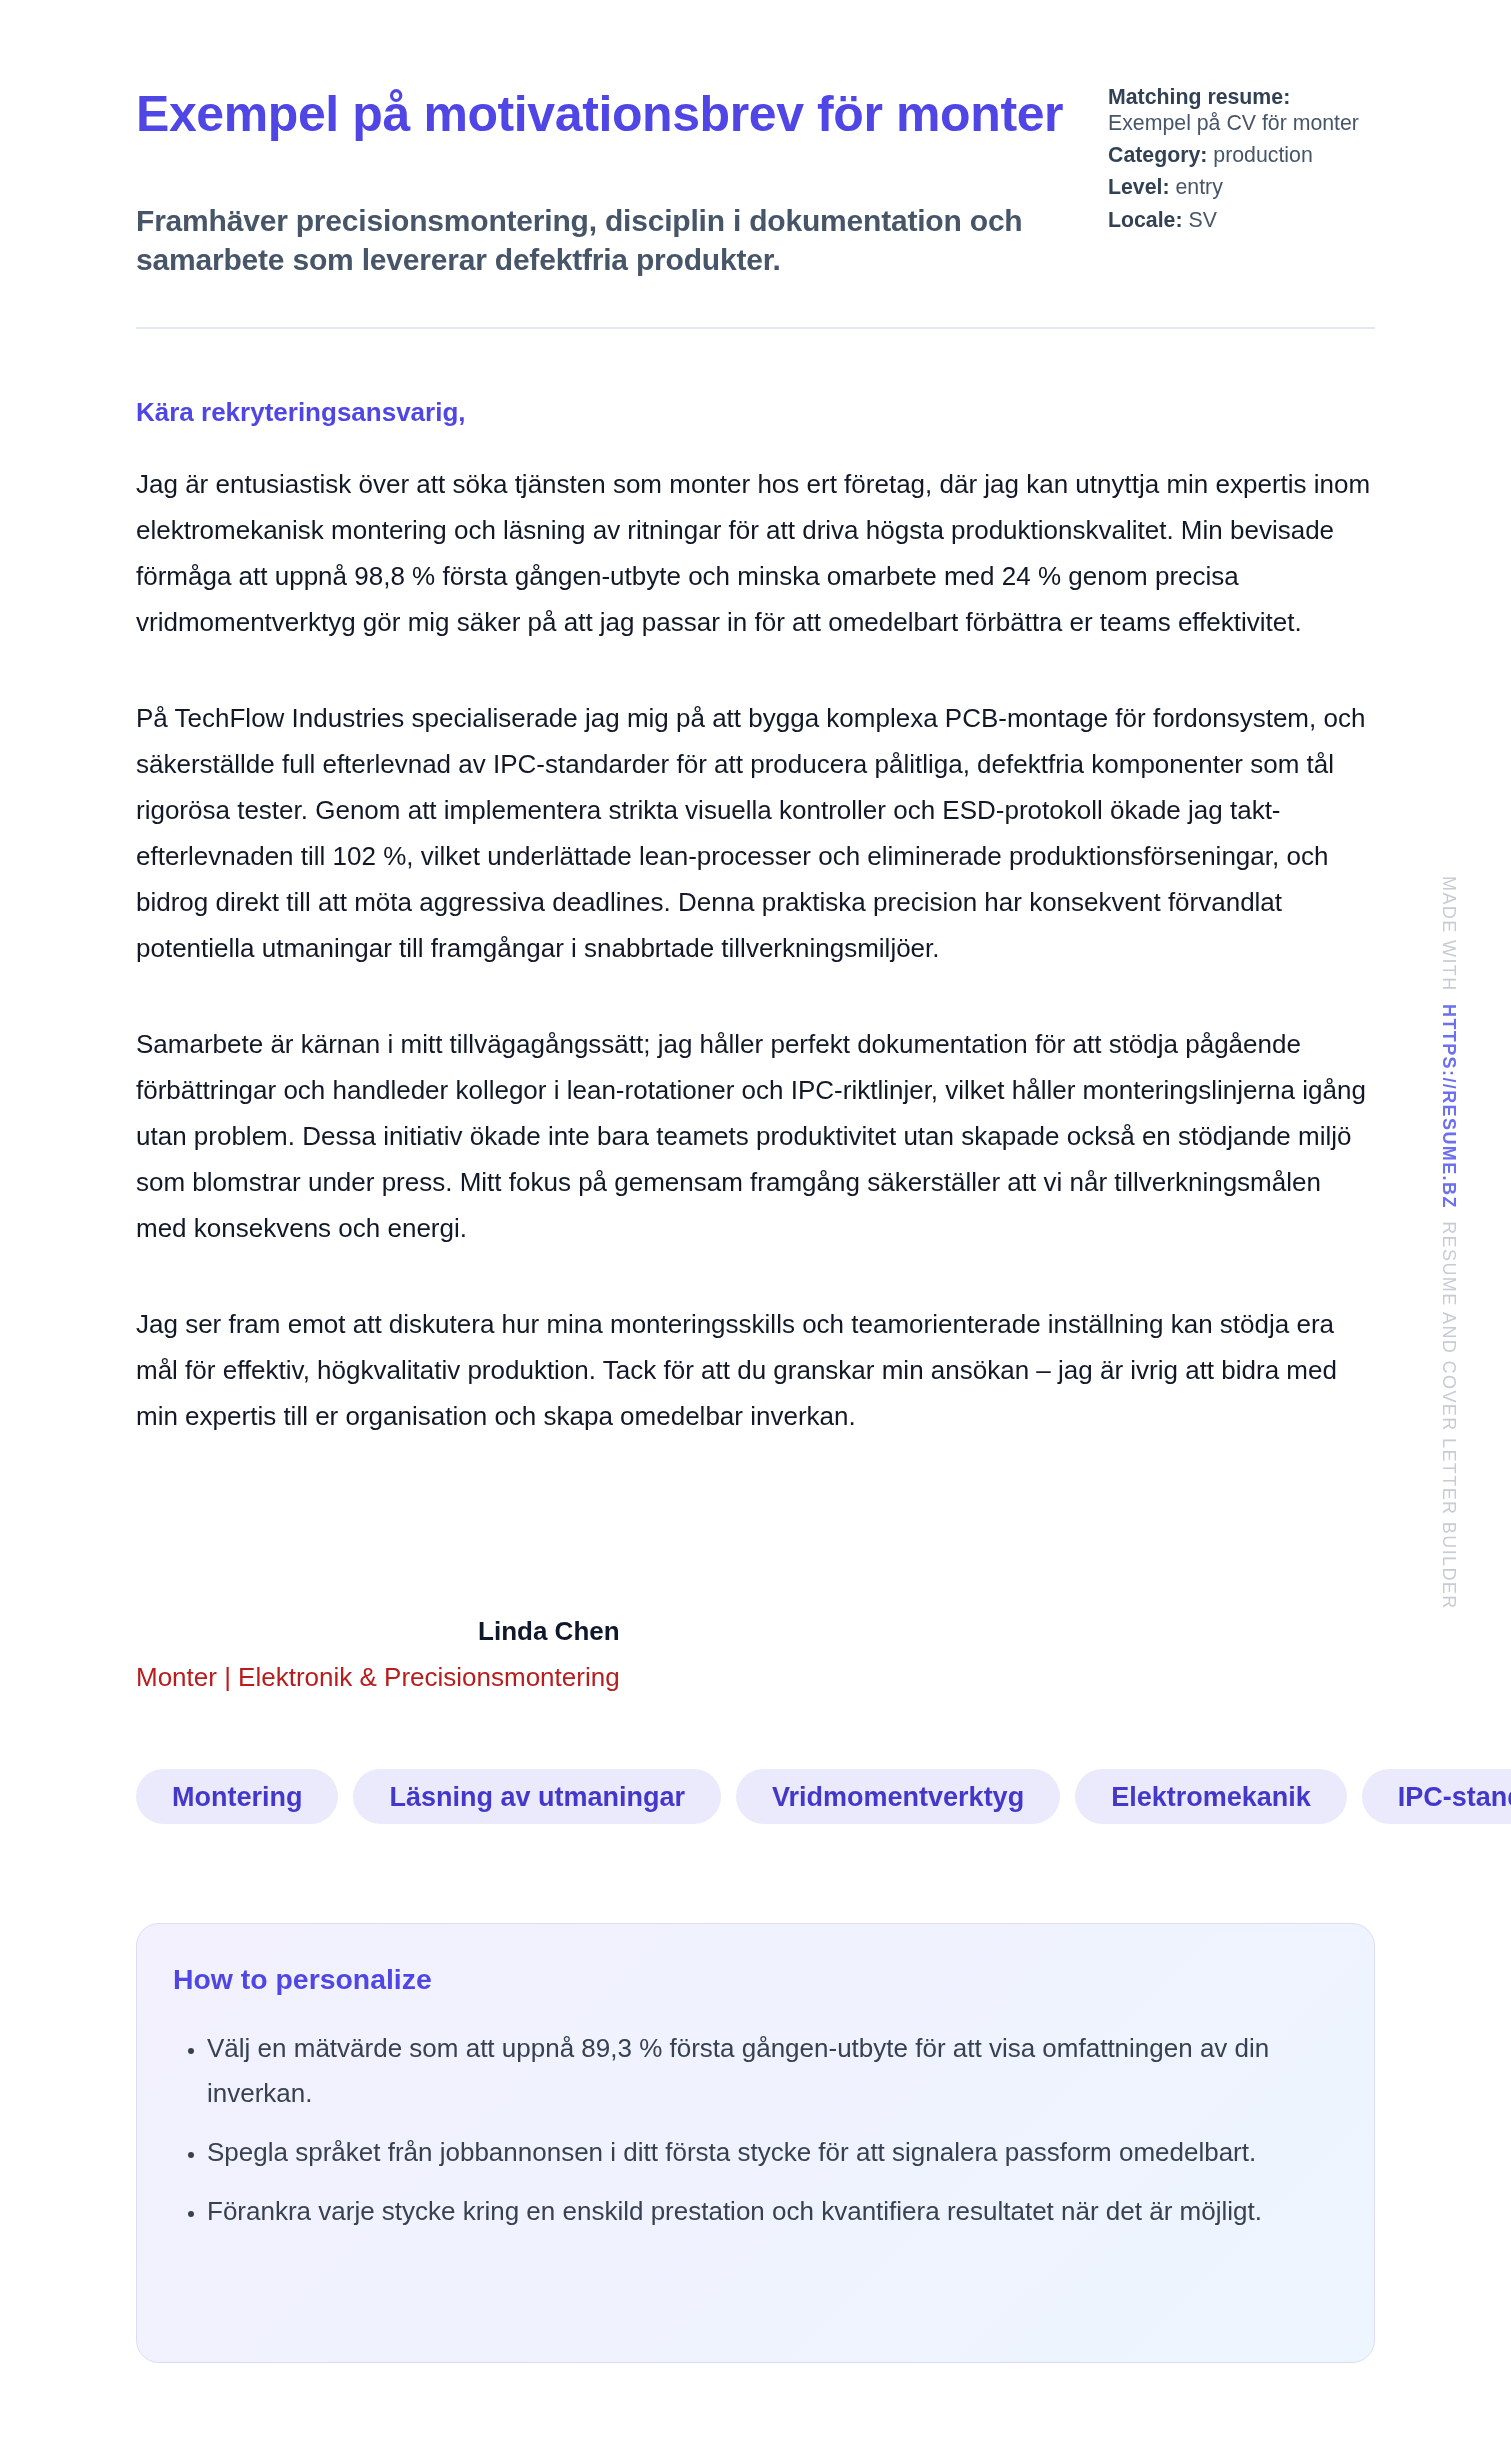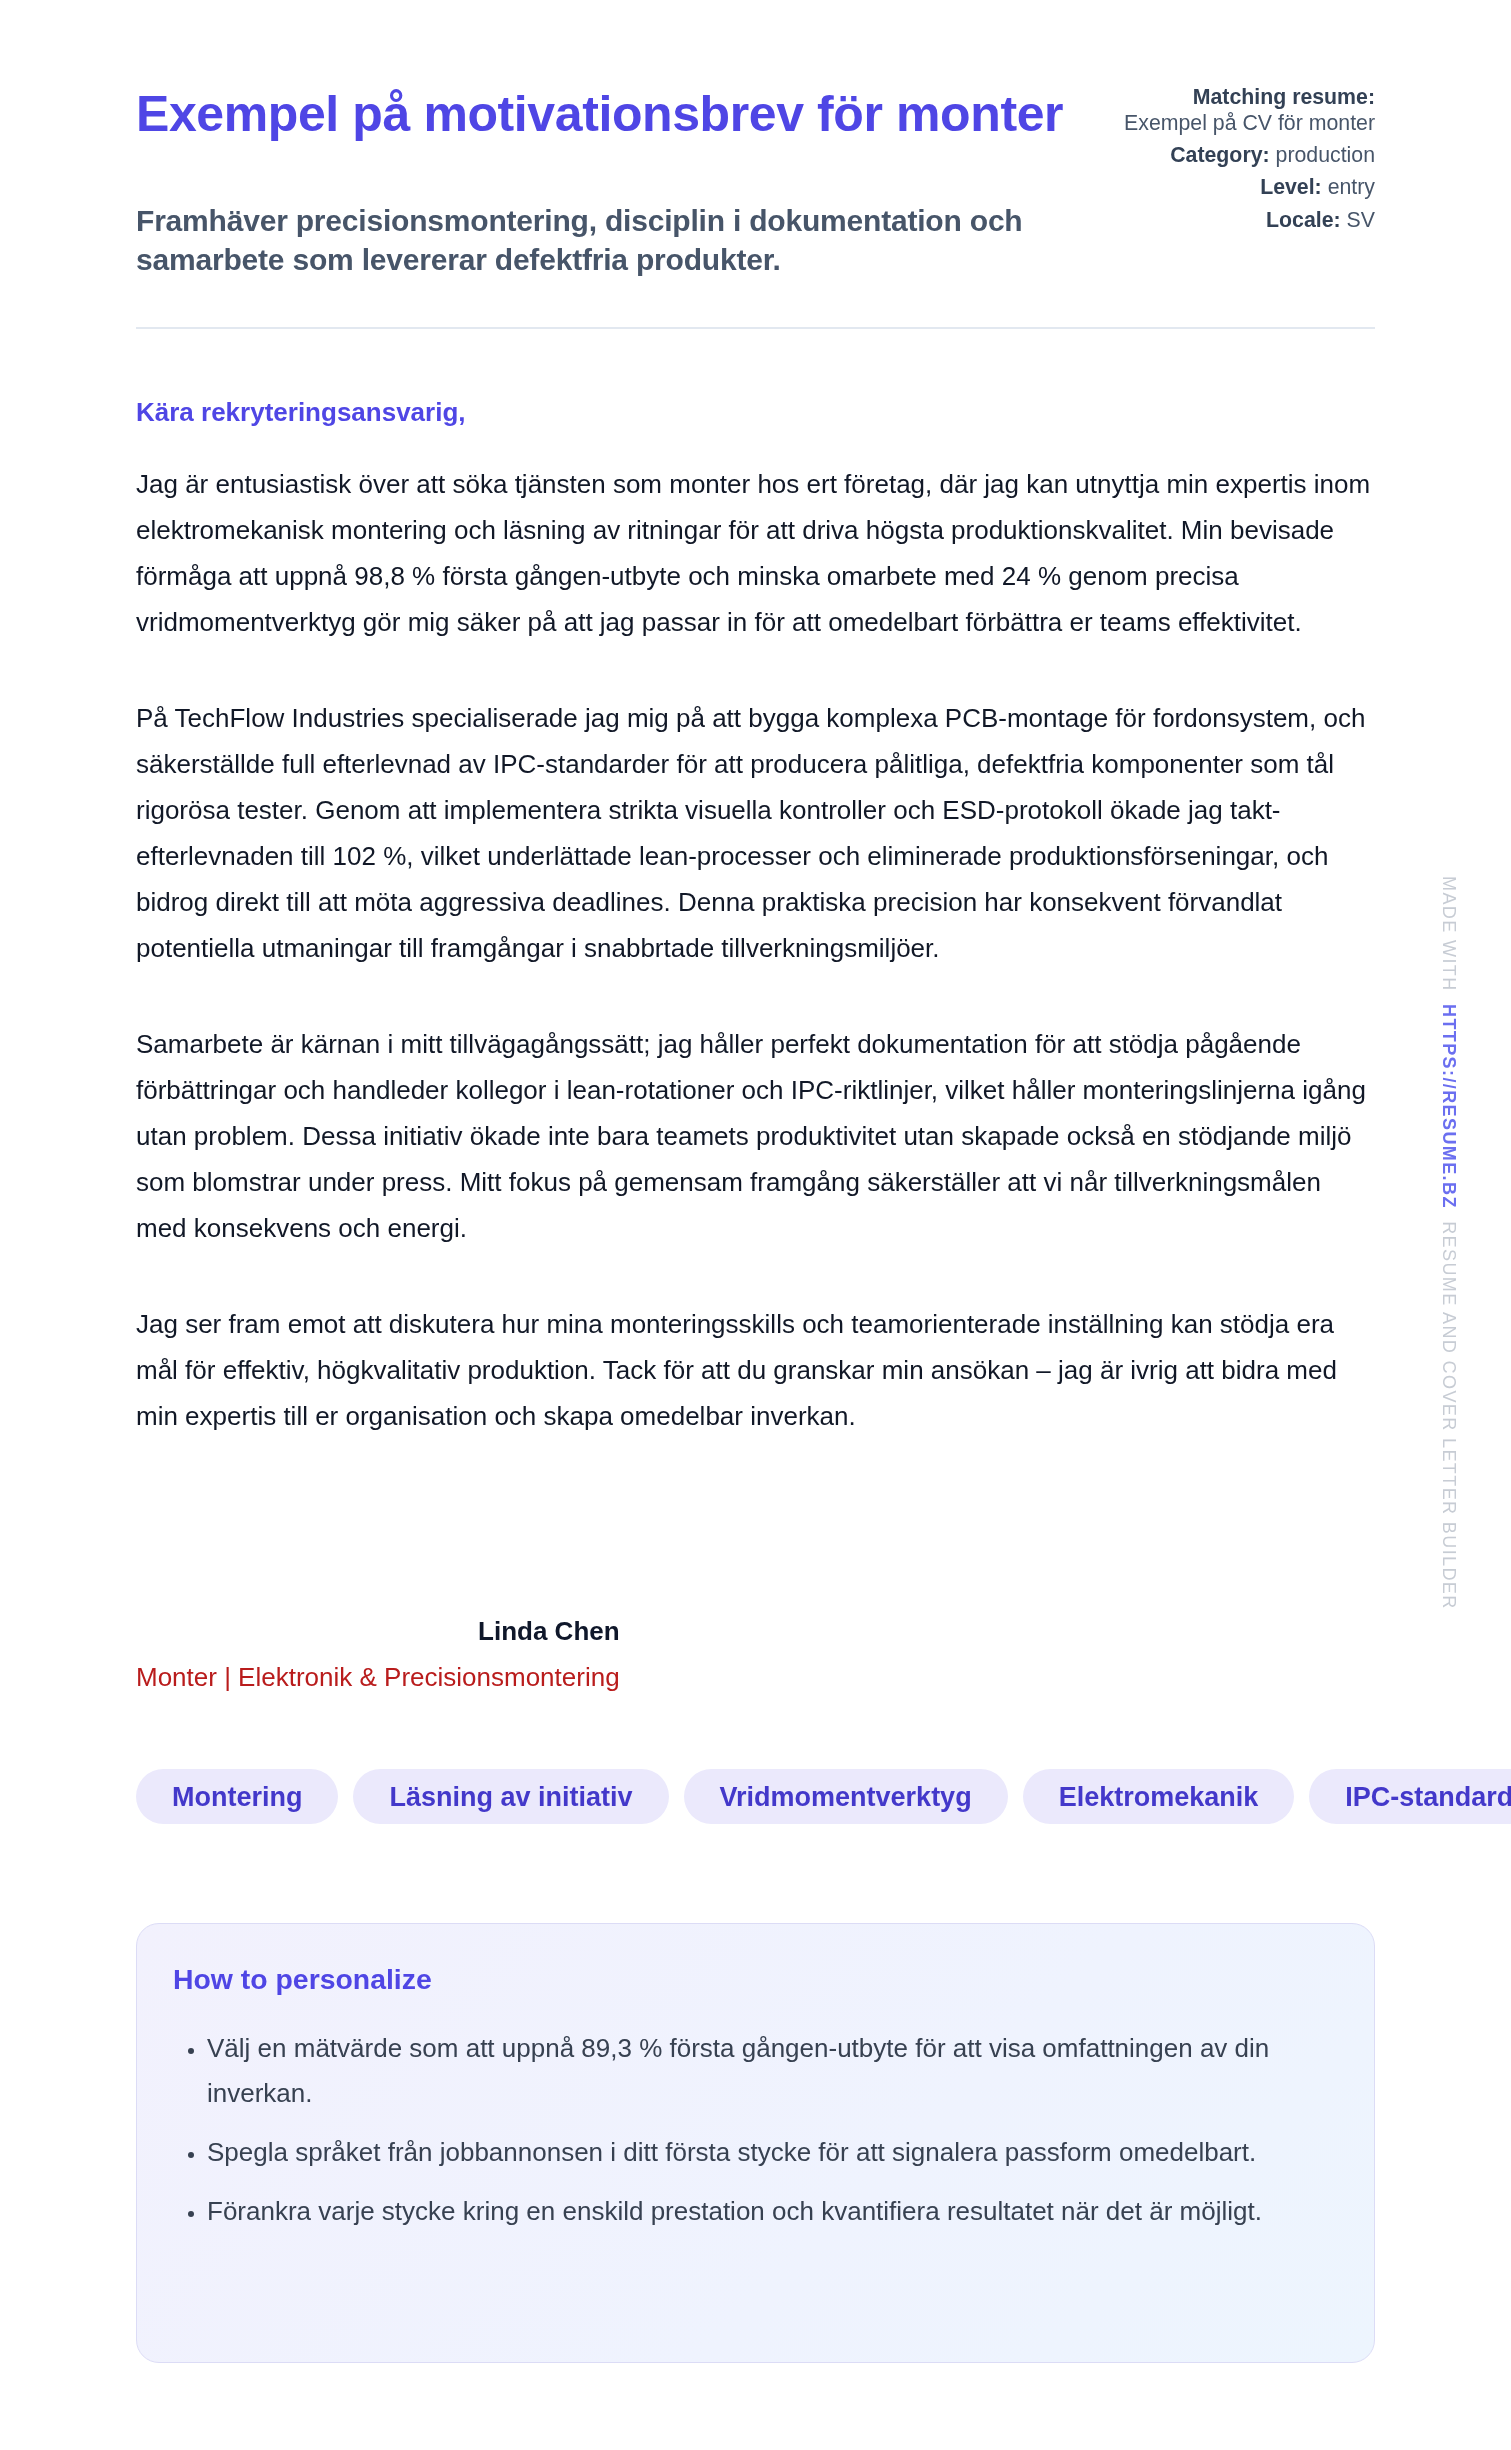--- a/index.html
+++ b/index.html
@@ -15,21 +15,21 @@
     position: absolute; left: 0; top: 84px; width: 942px;
     margin: 0; font-size: 50px; line-height: 60px; font-weight: 700;
     color: #4f46e5; letter-spacing: -0.4px;
   }
   .subtitle {
     position: absolute; left: 0; top: 201px; width: 960px;
     margin: 0; font-size: 30px; line-height: 39px; font-weight: 700;
     color: #475569; letter-spacing: -0.2px;
   }
   .meta {
-    position: absolute; right: 0; top: 84px; width: 267px; text-align: right;
+    position: absolute; right: 0; top: 84px; width: 267px; 
     font-size: 21.3px; line-height: 26px; color: #475569;
   }
   .meta .row { margin-bottom: 6.2px; }
   .meta .k { font-weight: 700; color: #334155; }
   .divider {
     position: absolute; left: 0; top: 327px; width: 1239px; height: 1.8px;
     background: #e2e8f0;
   }
 
   .salutation {
@@ -118,21 +118,21 @@
     <p>Jag ser fram emot att diskutera hur mina monteringsskills och teamorienterade inställning kan stödja era mål för effektiv, högkvalitativ produktion. Tack för att du granskar min ansökan – jag är ivrig att bidra med min expertis till er organisation och skapa omedelbar inverkan.</p>
   </div>
 
   <div class="signature">
     <div class="sig-name">Linda Chen</div>
     <div class="sig-title">Monter | Elektronik &amp; Precisionsmontering</div>
   </div>
 
   <div class="tags">
     <span class="tag">Montering</span>
-    <span class="tag">Läsning av initiativ</span>
+    <span class="tag">Läsning av utmaningar</span>
     <span class="tag">Vridmomentverktyg</span>
     <span class="tag">Elektromekanik</span>
     <span class="tag">IPC-standarder</span>
   </div>
 
   <section class="tips">
     <h3 class="tips-title">How to personalize</h3>
     <ul>
       <li>Välj en mätvärde som att uppnå 89,3 % första gången-utbyte för att visa omfattningen av din inverkan.</li>
       <li>Spegla språket från jobbannonsen i ditt första stycke för att signalera passform omedelbart.</li>

